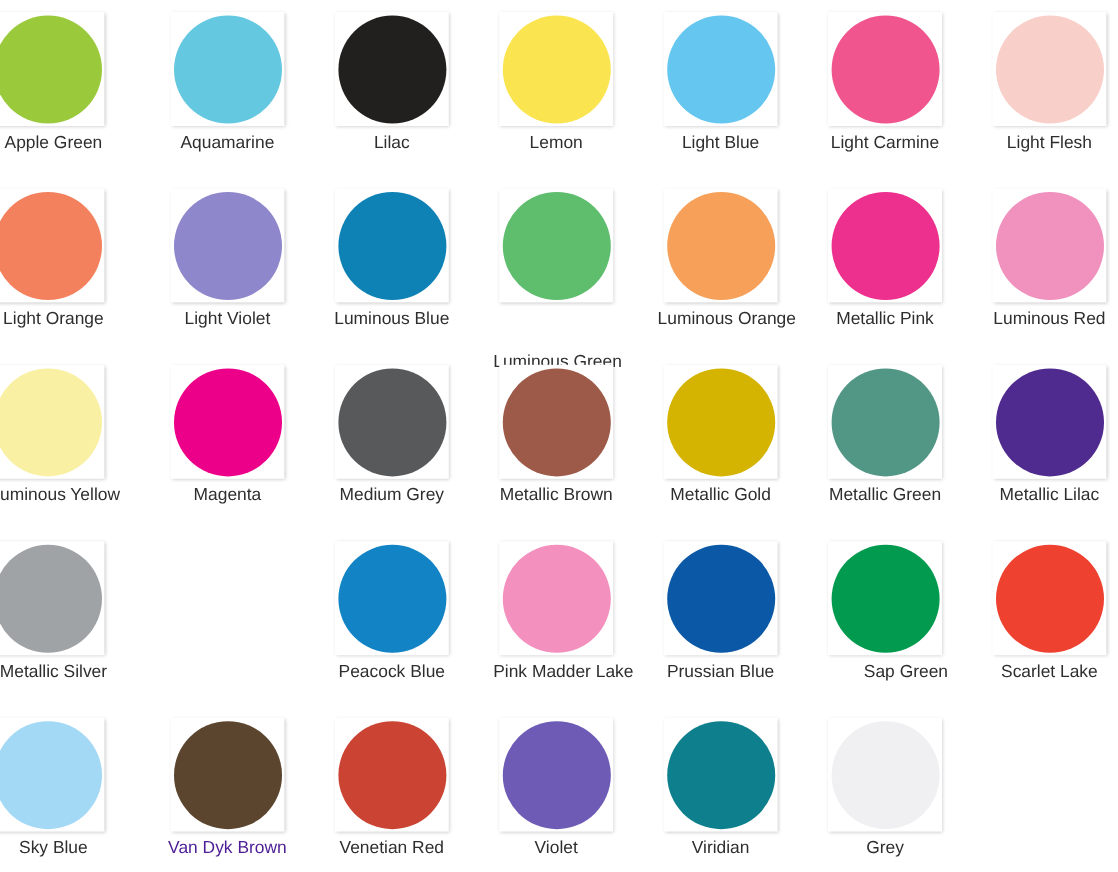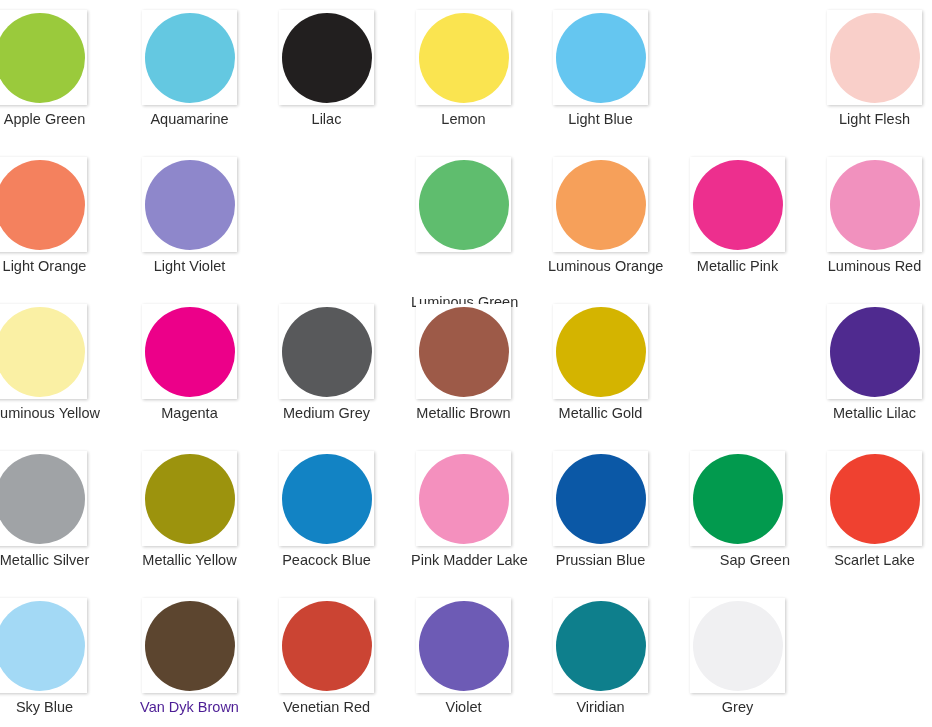--- a/index.html
+++ b/index.html
@@ -95,38 +95,50 @@
         <div class="swatch-circle" title="#FAE450" style="width: 90px; height: 90px; background: rgb(250, 228, 80);"></div>
       </div>
       <div class="swatch-label" style="color: rgb(46, 46, 46);">Lemon</div>
     </div>
     <div class="swatch-cell col-4" style="left: 548px; top: 0px;">
       <div class="swatch-card" style="width: 95px; height: 95px;">
         <div class="swatch-circle" title="#65C6F0" style="width: 90px; height: 90px; background: rgb(101, 198, 240);"></div>
       </div>
       <div class="swatch-label" style="color: rgb(46, 46, 46);">Light Blue</div>
     </div>
+    <div class="swatch-cell col-5" style="left: 685px; top: 0px;">
+      <div class="swatch-card" style="width: 95px; height: 95px;">
+        <div class="swatch-circle" title="#F0558E" style="width: 90px; height: 90px; background: rgb(240, 85, 142);"></div>
+      </div>
+      <div class="swatch-label" style="color: rgb(46, 46, 46);">Light Carmine</div>
+    </div>
     <div class="swatch-cell col-6" style="left: 822px; top: 0px;">
       <div class="swatch-card" style="width: 95px; height: 95px;">
         <div class="swatch-circle" title="#F9CFC9" style="width: 90px; height: 90px; background: rgb(249, 207, 201);"></div>
       </div>
       <div class="swatch-label" style="color: rgb(46, 46, 46);">Light Flesh</div>
     </div>
     <div class="swatch-cell col-0" style="left: 0px; top: 147px;">
       <div class="swatch-card" style="width: 95px; height: 95px;">
         <div class="swatch-circle" title="#F4815E" style="width: 90px; height: 90px; background: rgb(244, 129, 94);"></div>
       </div>
       <div class="swatch-label" style="color: rgb(46, 46, 46);">Light Orange</div>
     </div>
     <div class="swatch-cell col-1" style="left: 137px; top: 147px;">
       <div class="swatch-card" style="width: 95px; height: 95px;">
         <div class="swatch-circle" title="#8E87CB" style="width: 90px; height: 90px; background: rgb(142, 135, 203);"></div>
       </div>
       <div class="swatch-label" style="color: rgb(46, 46, 46);">Light Violet</div>
     </div>
+    <div class="swatch-cell col-2" style="left: 274px; top: 147px;">
+      <div class="swatch-card" style="width: 95px; height: 95px;">
+        <div class="swatch-circle" title="#0E81B5" style="width: 90px; height: 90px; background: rgb(14, 129, 181);"></div>
+      </div>
+      <div class="swatch-label" style="color: rgb(46, 46, 46);">Luminous Blue</div>
+    </div>
     <div class="swatch-cell col-3" style="left: 411px; top: 147px;">
       <div class="swatch-card" style="width: 95px; height: 95px;">
         <div class="swatch-circle" title="#5FBD6E" style="width: 90px; height: 90px; background: rgb(95, 189, 110);"></div>
       </div>
       <div class="swatch-label" style="color: rgb(46, 46, 46); margin-top: 36px;">Luminous Green</div>
     </div>
     <div class="swatch-cell col-4" style="left: 548px; top: 147px;">
       <div class="swatch-card" style="width: 95px; height: 95px;">
         <div class="swatch-circle" title="#F6A05A" style="width: 90px; height: 90px; background: rgb(246, 160, 90);"></div>
       </div>
@@ -167,38 +179,38 @@
         <div class="swatch-circle" title="#58595B" style="width: 90px; height: 90px; background: rgb(88, 89, 91);"></div>
       </div>
       <div class="swatch-label" style="color: rgb(46, 46, 46);">Medium Grey</div>
     </div>
     <div class="swatch-cell col-4" style="left: 548px; top: 294px;">
       <div class="swatch-card" style="width: 95px; height: 95px;">
         <div class="swatch-circle" title="#D4B400" style="width: 90px; height: 90px; background: rgb(212, 180, 0);"></div>
       </div>
       <div class="swatch-label" style="color: rgb(46, 46, 46);">Metallic Gold</div>
     </div>
+    <div class="swatch-cell col-5" style="left: 685px; top: 294px;">
+      <div class="swatch-card" style="width: 95px; height: 95px;">
+        <div class="swatch-circle" title="#529785" style="width: 90px; height: 90px; background: rgb(82, 151, 133);"></div>
+      </div>
+      <div class="swatch-label" style="color: rgb(46, 46, 46);">Metallic Green</div>
+    </div>
     <div class="swatch-cell col-6" style="left: 822px; top: 294px;">
       <div class="swatch-card" style="width: 95px; height: 95px;">
         <div class="swatch-circle" title="#4F2A8F" style="width: 90px; height: 90px; background: rgb(79, 42, 143);"></div>
       </div>
       <div class="swatch-label" style="color: rgb(46, 46, 46);">Metallic Lilac</div>
     </div>
     <div class="swatch-cell col-0" style="left: 0px; top: 441px;">
       <div class="swatch-card" style="width: 95px; height: 95px;">
         <div class="swatch-circle" title="#A0A3A6" style="width: 90px; height: 90px; background: rgb(160, 163, 166);"></div>
       </div>
       <div class="swatch-label" style="color: rgb(46, 46, 46);">Metallic Silver</div>
     </div>
-    <div class="swatch-cell col-1" style="left: 137px; top: 441px;">
-      <div class="swatch-card" style="width: 95px; height: 95px;">
-        <div class="swatch-circle" title="#9C930D" style="width: 90px; height: 90px; background: rgb(156, 147, 13);"></div>
-      </div>
-      <div class="swatch-label" style="color: rgb(46, 46, 46);">Metallic Yellow</div>
-    </div>
     <div class="swatch-cell col-2" style="left: 274px; top: 441px;">
       <div class="swatch-card" style="width: 95px; height: 95px;">
         <div class="swatch-circle" title="#1283C4" style="width: 90px; height: 90px; background: rgb(18, 131, 196);"></div>
       </div>
       <div class="swatch-label" style="color: rgb(46, 46, 46);">Peacock Blue</div>
     </div>
     <div class="swatch-cell col-3" style="left: 411px; top: 441px;">
       <div class="swatch-card" style="width: 95px; height: 95px;">
         <div class="swatch-circle" title="#F490BE" style="width: 90px; height: 90px; background: rgb(244, 144, 190);"></div>
       </div>

